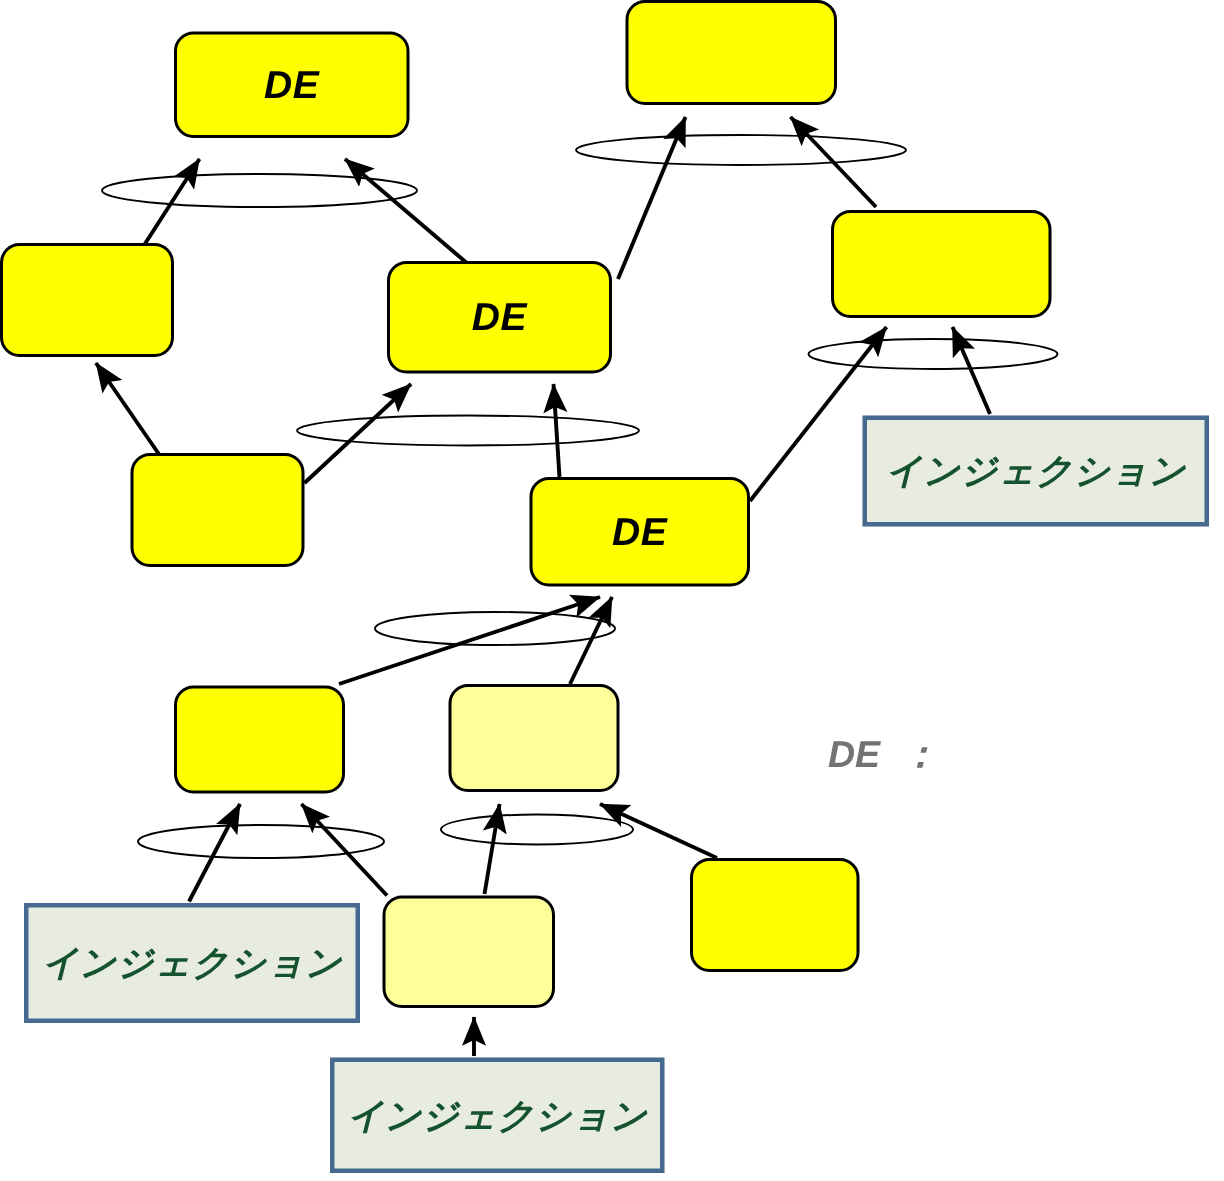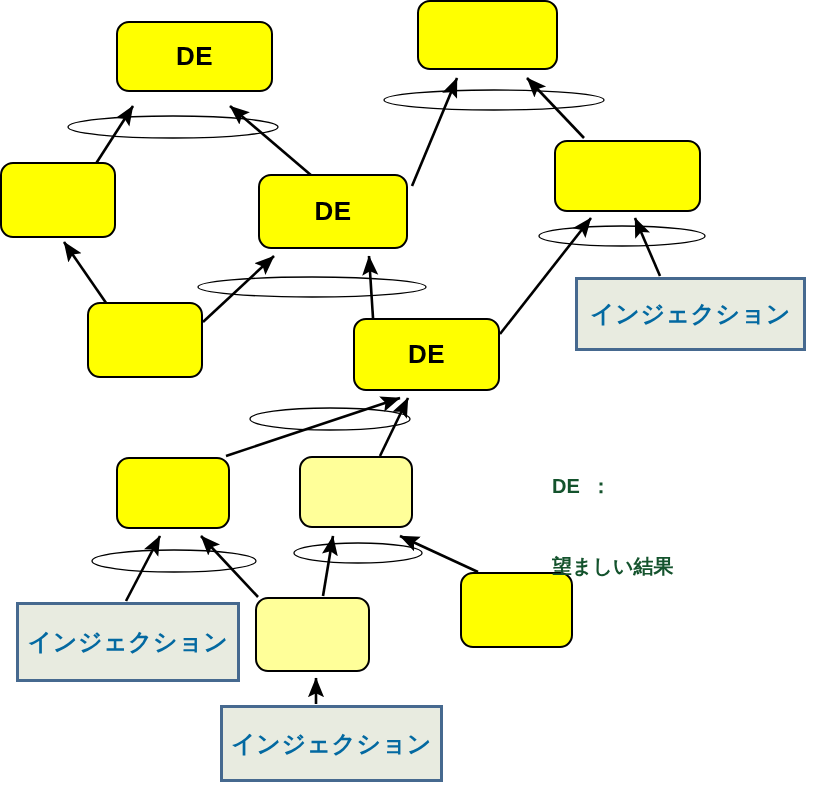--- a/index.html
+++ b/index.html
@@ -7,20 +7,21 @@
     padding: 0;
     background: #ffffff;
   }
   #canvas {
     position: relative;
     width: 816px;
     height: 787px;
     background: #ffffff;
     overflow: hidden;
     font-family: "Liberation Sans", sans-serif;
+    font-style: italic;
   }
   #edges {
     position: absolute;
     left: 0;
     top: 0;
     width: 816px;
     height: 787px;
     pointer-events: none;
   }
   .node {
@@ -42,32 +43,32 @@
   }
   .injection {
     position: absolute;
     box-sizing: border-box;
     display: flex;
     align-items: center;
     justify-content: center;
     border: 3px solid #46698f;
     border-radius: 0;
     background: #e8ebe0;
-    color: #0369a1;
+    color: #14532d;
     font-weight: bold;
     font-size: 24px;
     letter-spacing: 0.5px;
   }
   #legend {
     position: absolute;
     left: 552px;
     top: 420px;
-    color: #14532d;
+    color: #737373;
     font-weight: bold;
-    font-size: 20px;
+    font-size: 25px;
     line-height: 1.33;
     white-space: pre;
   }
   #legend div { white-space: pre; }
 </style>
 </head>
 <body>
 
 <div id="canvas">
 
@@ -118,16 +119,15 @@
       <div class="node" style="left: 116px; top: 457px; width: 114px; height: 72px;"></div>
       <div class="node pale" style="left: 299px; top: 456px; width: 114px; height: 72px;"></div>
       <div class="node" style="left: 460px; top: 572px; width: 113px; height: 76px;"></div>
       <div class="injection" style="left: 16px; top: 602px; width: 224px; height: 80px;">インジェクション</div>
       <div class="node pale" style="left: 255px; top: 597px; width: 115px; height: 75px;"></div>
       <div class="injection" style="left: 220px; top: 705px; width: 223px; height: 77px;">インジェクション</div>
     </div>
 
   <div id="legend">
     <div>DE  ：</div>
-    <div>望ましい結果</div>
   </div>
 
 </div>
 
 </body></html>

